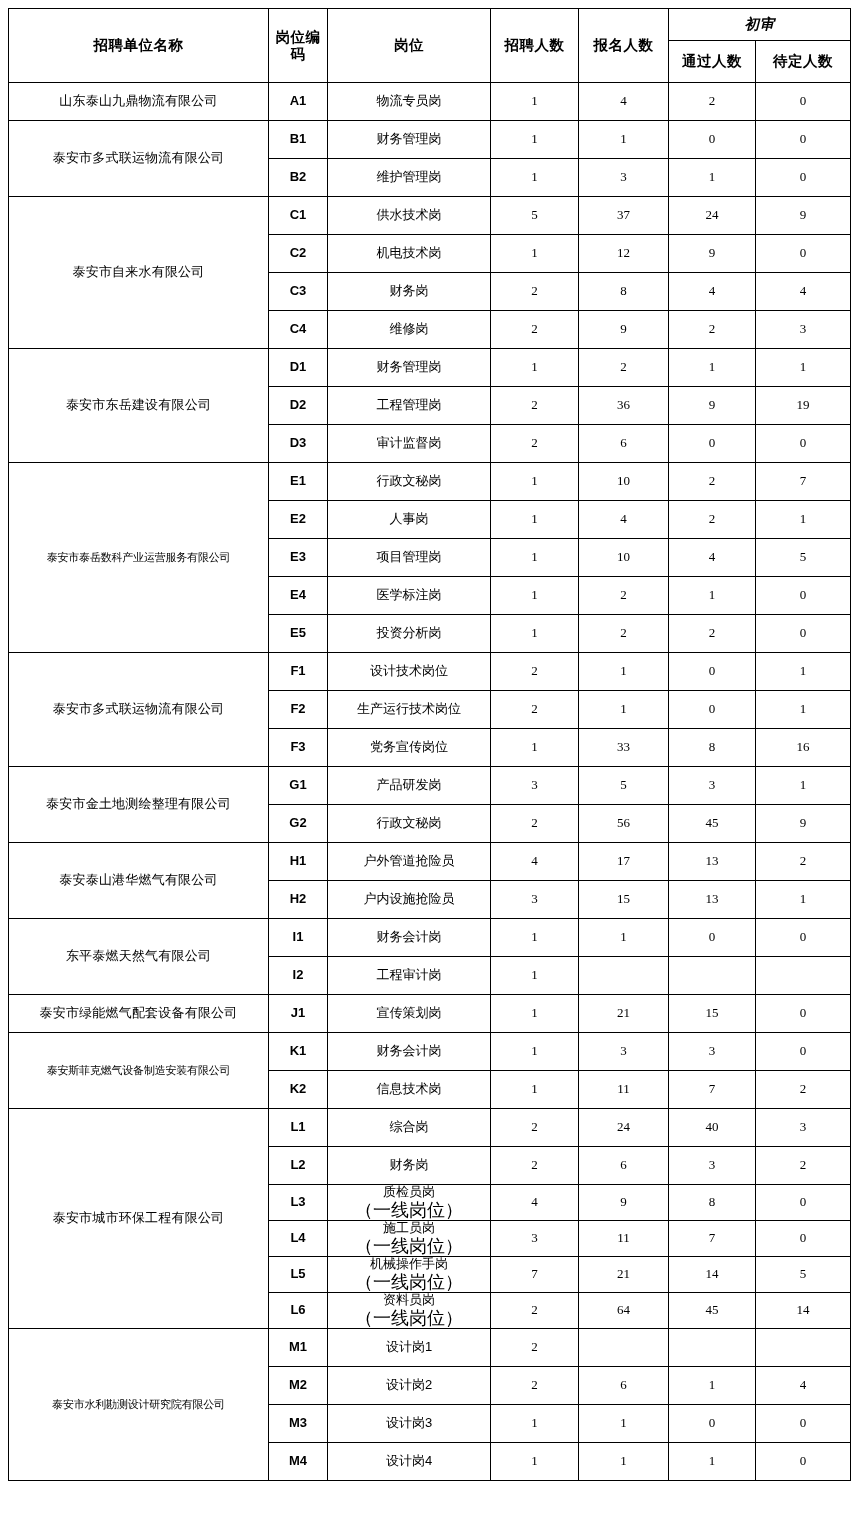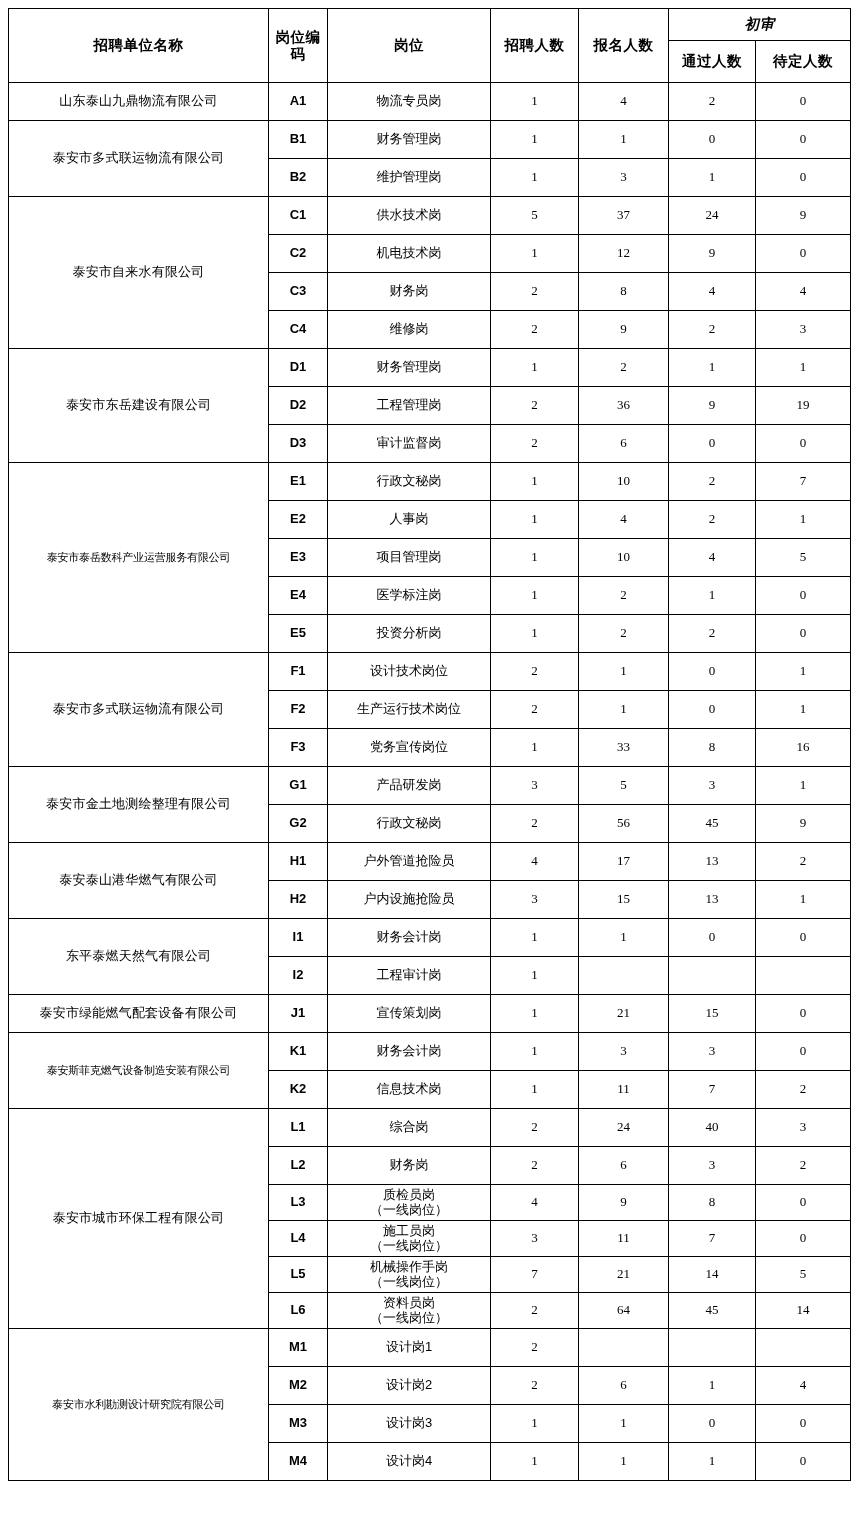--- a/index.html
+++ b/index.html
@@ -78,21 +78,21 @@
     font-weight: bold;
     font-size: 14px;
     font-family: Liberation Sans, sans-serif;
   }
   .cell-post {
     font-size: 13.5px;
     white-space: nowrap;
   }
   .cell-post .sub {
     display: block;
-    font-size: 13px;
+    font-size: 18px;
   }
   .cell-num {
     font-size: 13.5px;
     font-family: "Liberation Serif", "DejaVu Serif", serif;
   }
   .r-tall { height: 38px; }
   .r-two  { height: 36px; }
 </style>
 </head>
 <body>

